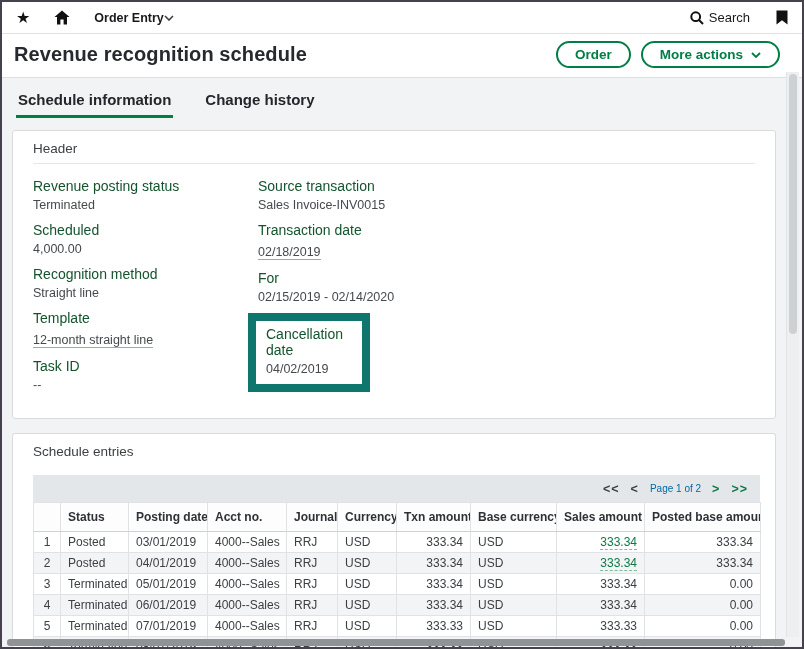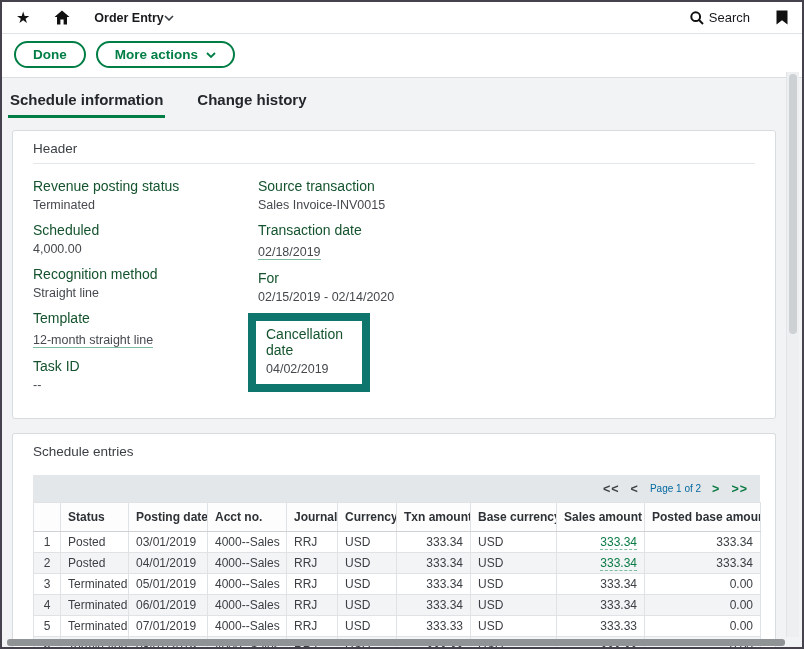--- a/index.html
+++ b/index.html
@@ -41,21 +41,21 @@
   .page-title { font-size: 20px; font-weight: bold; color: #26292e; letter-spacing: 0.1px; }
   .title-actions { display: flex; gap: 10px; padding-right: 10px; }
   .pill-btn {
     border: 2px solid #007e45; color: #007e45; background: #fff;
     border-radius: 15px; padding: 4px 17px; font-size: 13.5px; font-weight: bold;
     font-family: "Liberation Sans", sans-serif;
     display: inline-flex; align-items: center; gap: 8px; cursor: pointer;
   }
 
   
-  .tabs { display: flex; gap: 30px; padding: 13px 14px 0 6px; }
+  .tabs { display: flex; gap: 30px; padding: 13px 14px 0 14px; }
   .tab { font-size: 15px; font-weight: bold; color: #23262b; padding: 0 2px 7px 2px; cursor: pointer; border-bottom: 3px solid transparent; }
   .tab.active { border-bottom-color: #007e45; }
 
   
   .card {
     background: #fff; border: 1px solid #d9dcde; border-radius: 3px;
     margin: 12px 26px 0 10px; padding: 10px 20px 16px 20px;
   }
   .card-title { font-size: 13.5px; color: #3c4045; padding-bottom: 7px; }
   .card hr { border: none; border-top: 1px solid #e4e7e9; margin-bottom: 14px; }
@@ -142,23 +142,24 @@
     </div>
     <span class="icon-btn">
       <svg width="12" height="15" viewBox="0 0 12 15">
           <path d="M0.5 0.5 H11.5 V14.5 L6 10.3 L0.5 14.5 Z" fill="#111"></path>
         </svg>
     </span>
   </div>
 </div>
 
 <div class="titlebar">
+  <div class="page-title">Revenue recognition schedule</div>
   <div class="title-actions">
     <button class="pill-btn">
-        <span>Done</span>
+        <span>Order</span>
       </button>
     <button class="pill-btn">
       <span>More actions</span>
       <span>
         <svg width="10" height="6" viewBox="0 0 10 6">
             <polyline points="1,1 5,5 9,1" fill="none" stroke="#007e45" stroke-width="1.8"></polyline>
           </svg>
       </span>
     </button>
   </div>

